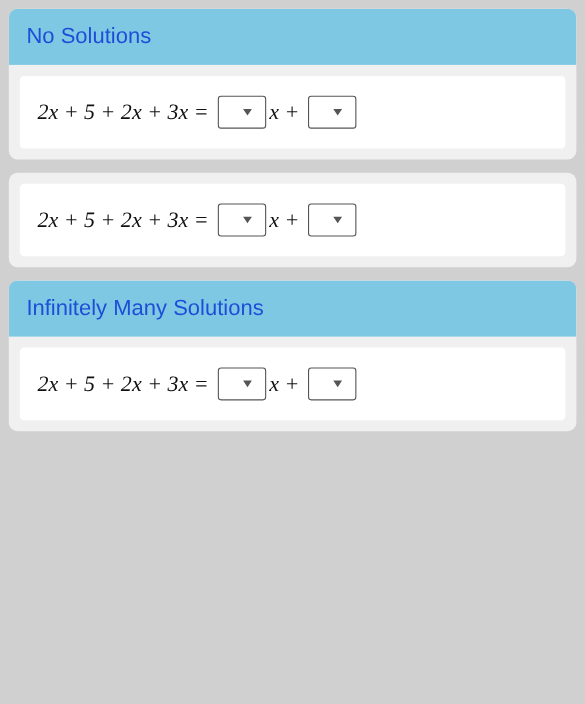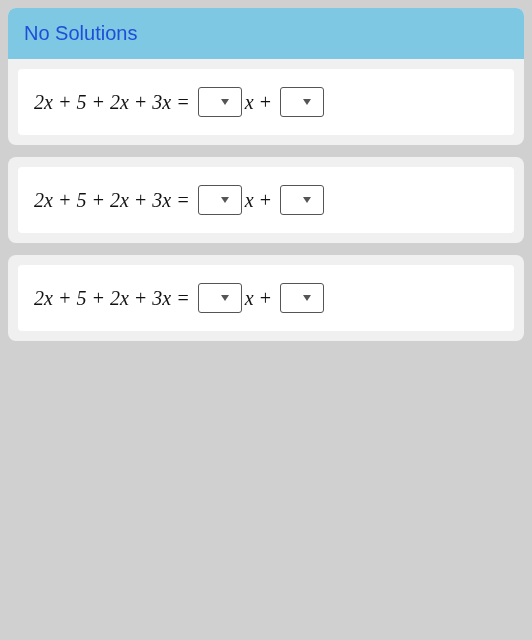--- a/index.html
+++ b/index.html
@@ -127,20 +127,23 @@
       <span class="eq-text"><i>x</i> +&nbsp;</span>
       <span class="select-wrapper">
         <span class="select-value"></span>
         <span class="chevron-icon"></span>
       </span>
     </div>
   </div>
 </div>
 
 <div class="card">
+  <div class="card-header">
+    <span class="card-title">Infinitely Many Solutions</span>
+  </div>
   <div class="card-body">
     <div class="equation">
       <span class="eq-text math-italic">2<i>x</i> + 5 + 2<i>x</i> + 3<i>x</i> =&nbsp;</span>
       <span class="select-wrapper">
         <span class="select-value"></span>
         <span class="chevron-icon"></span>
       </span>
       <span class="eq-text"><i>x</i> +&nbsp;</span>
       <span class="select-wrapper">
         <span class="select-value"></span>

